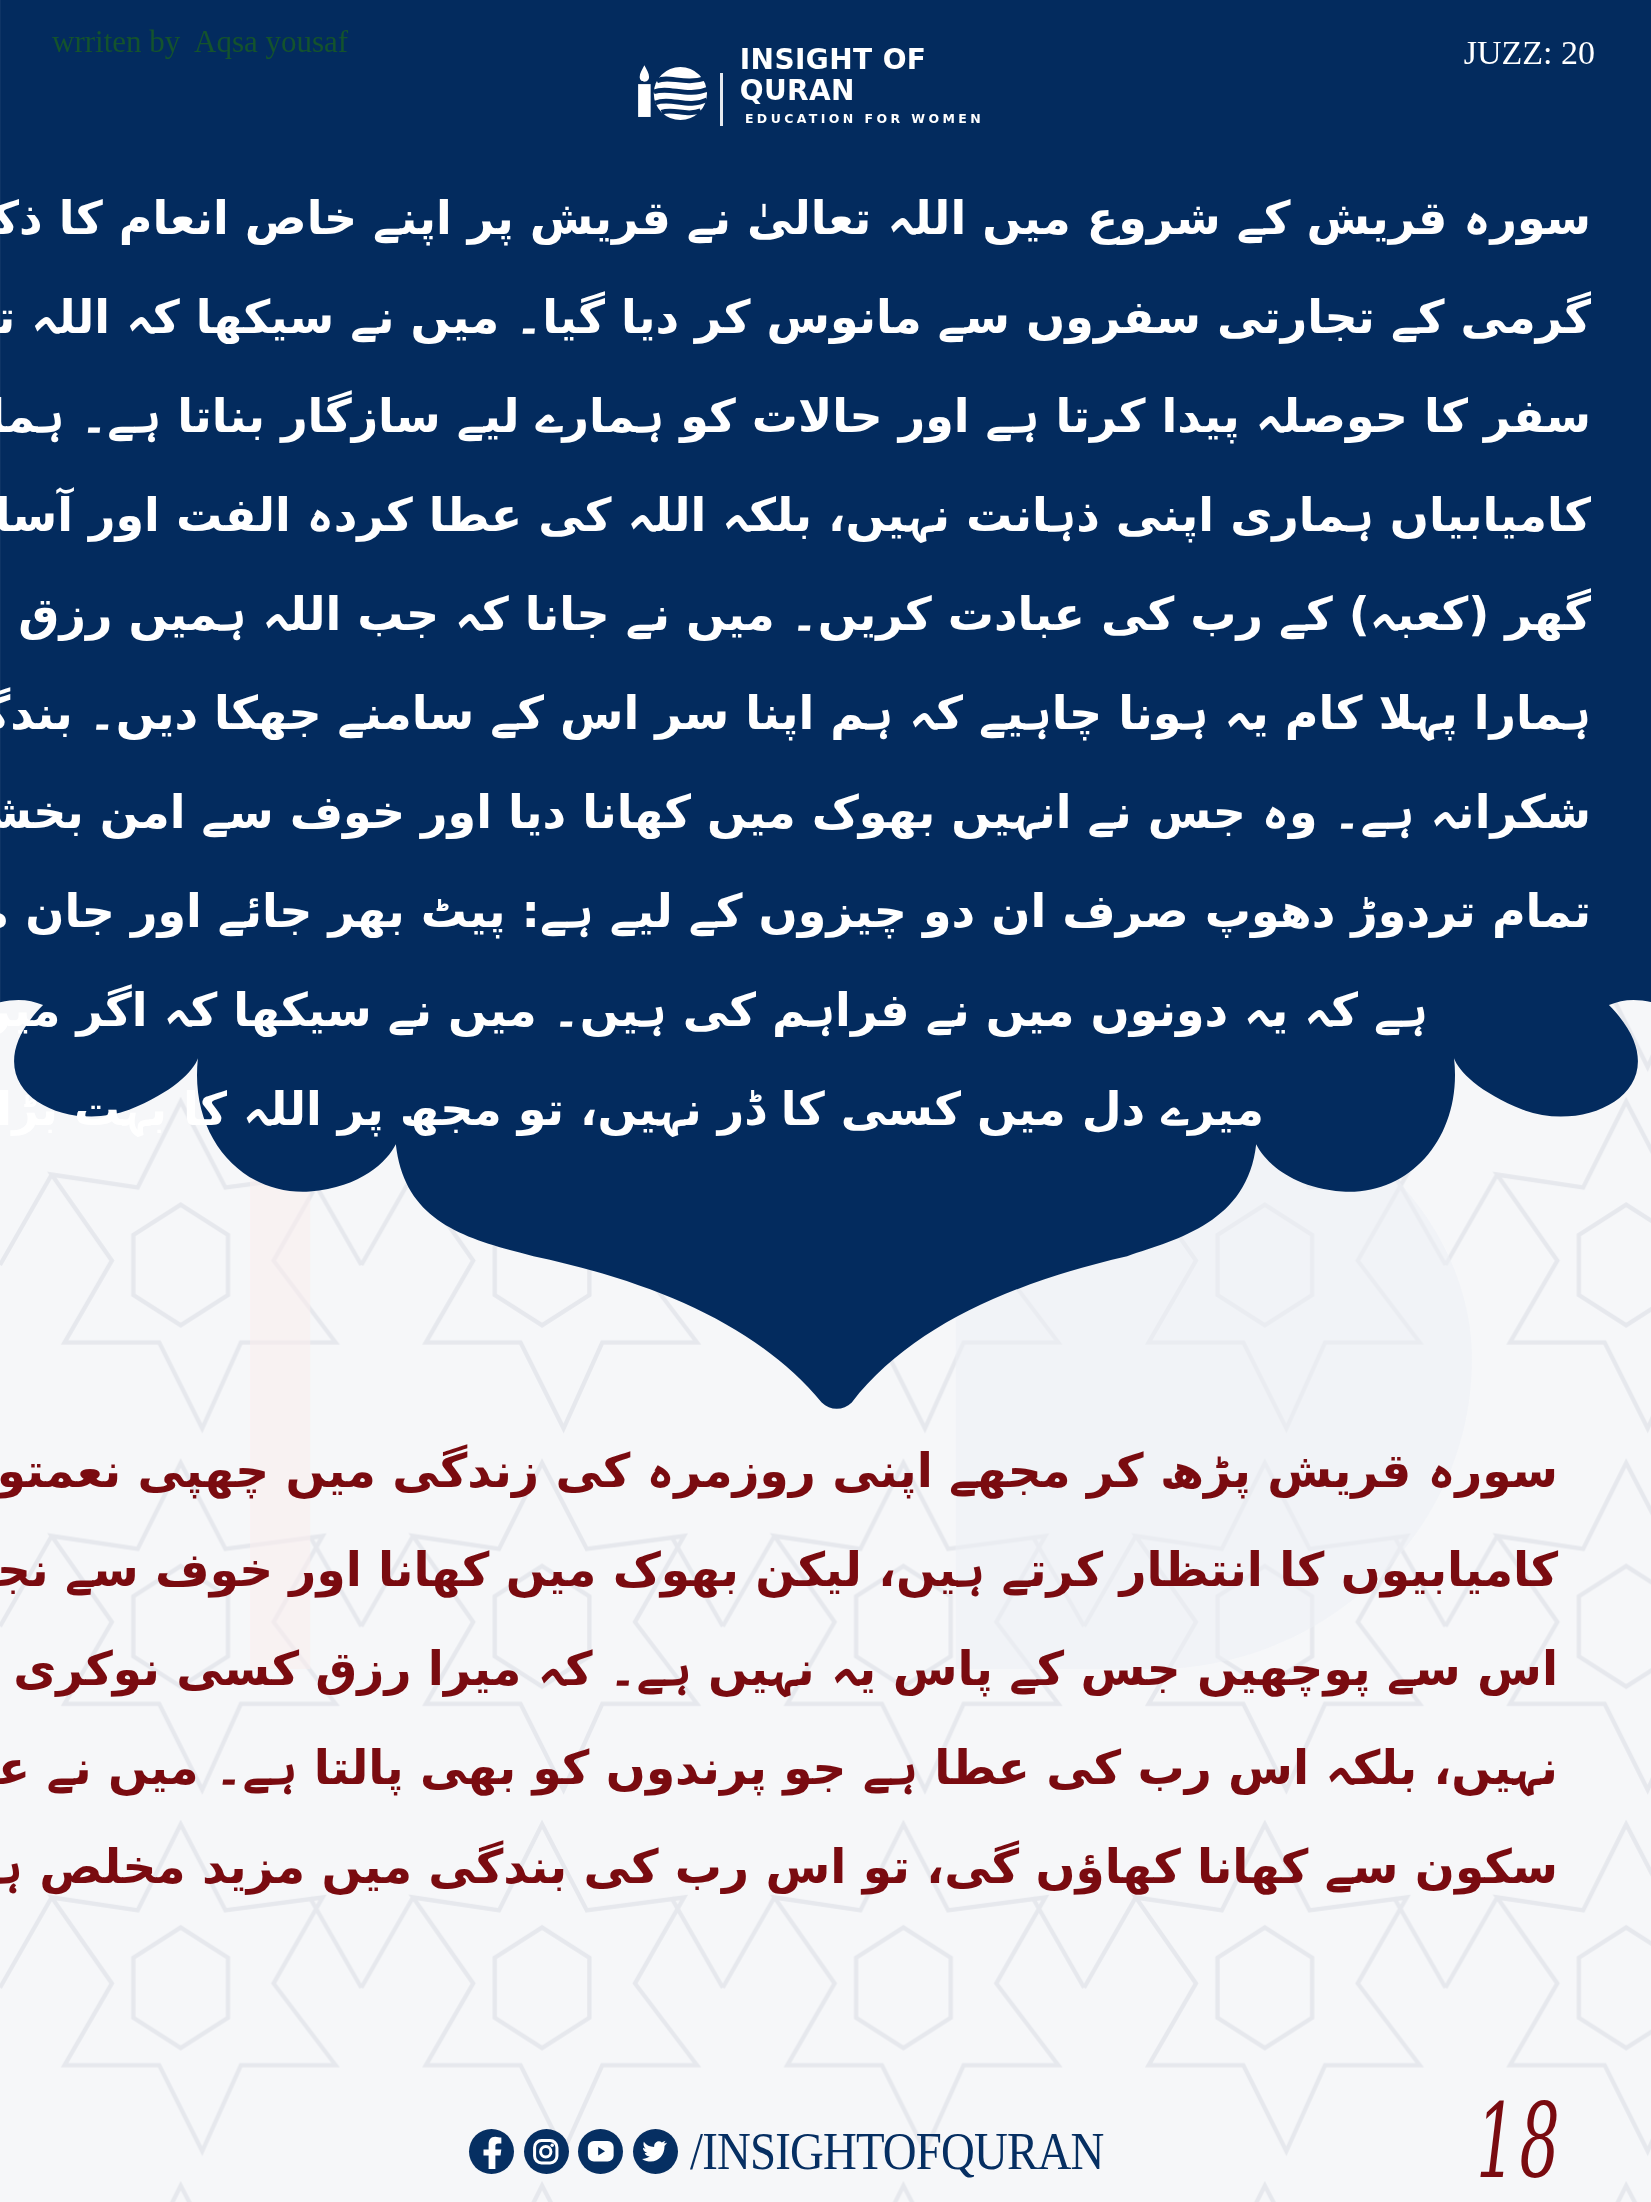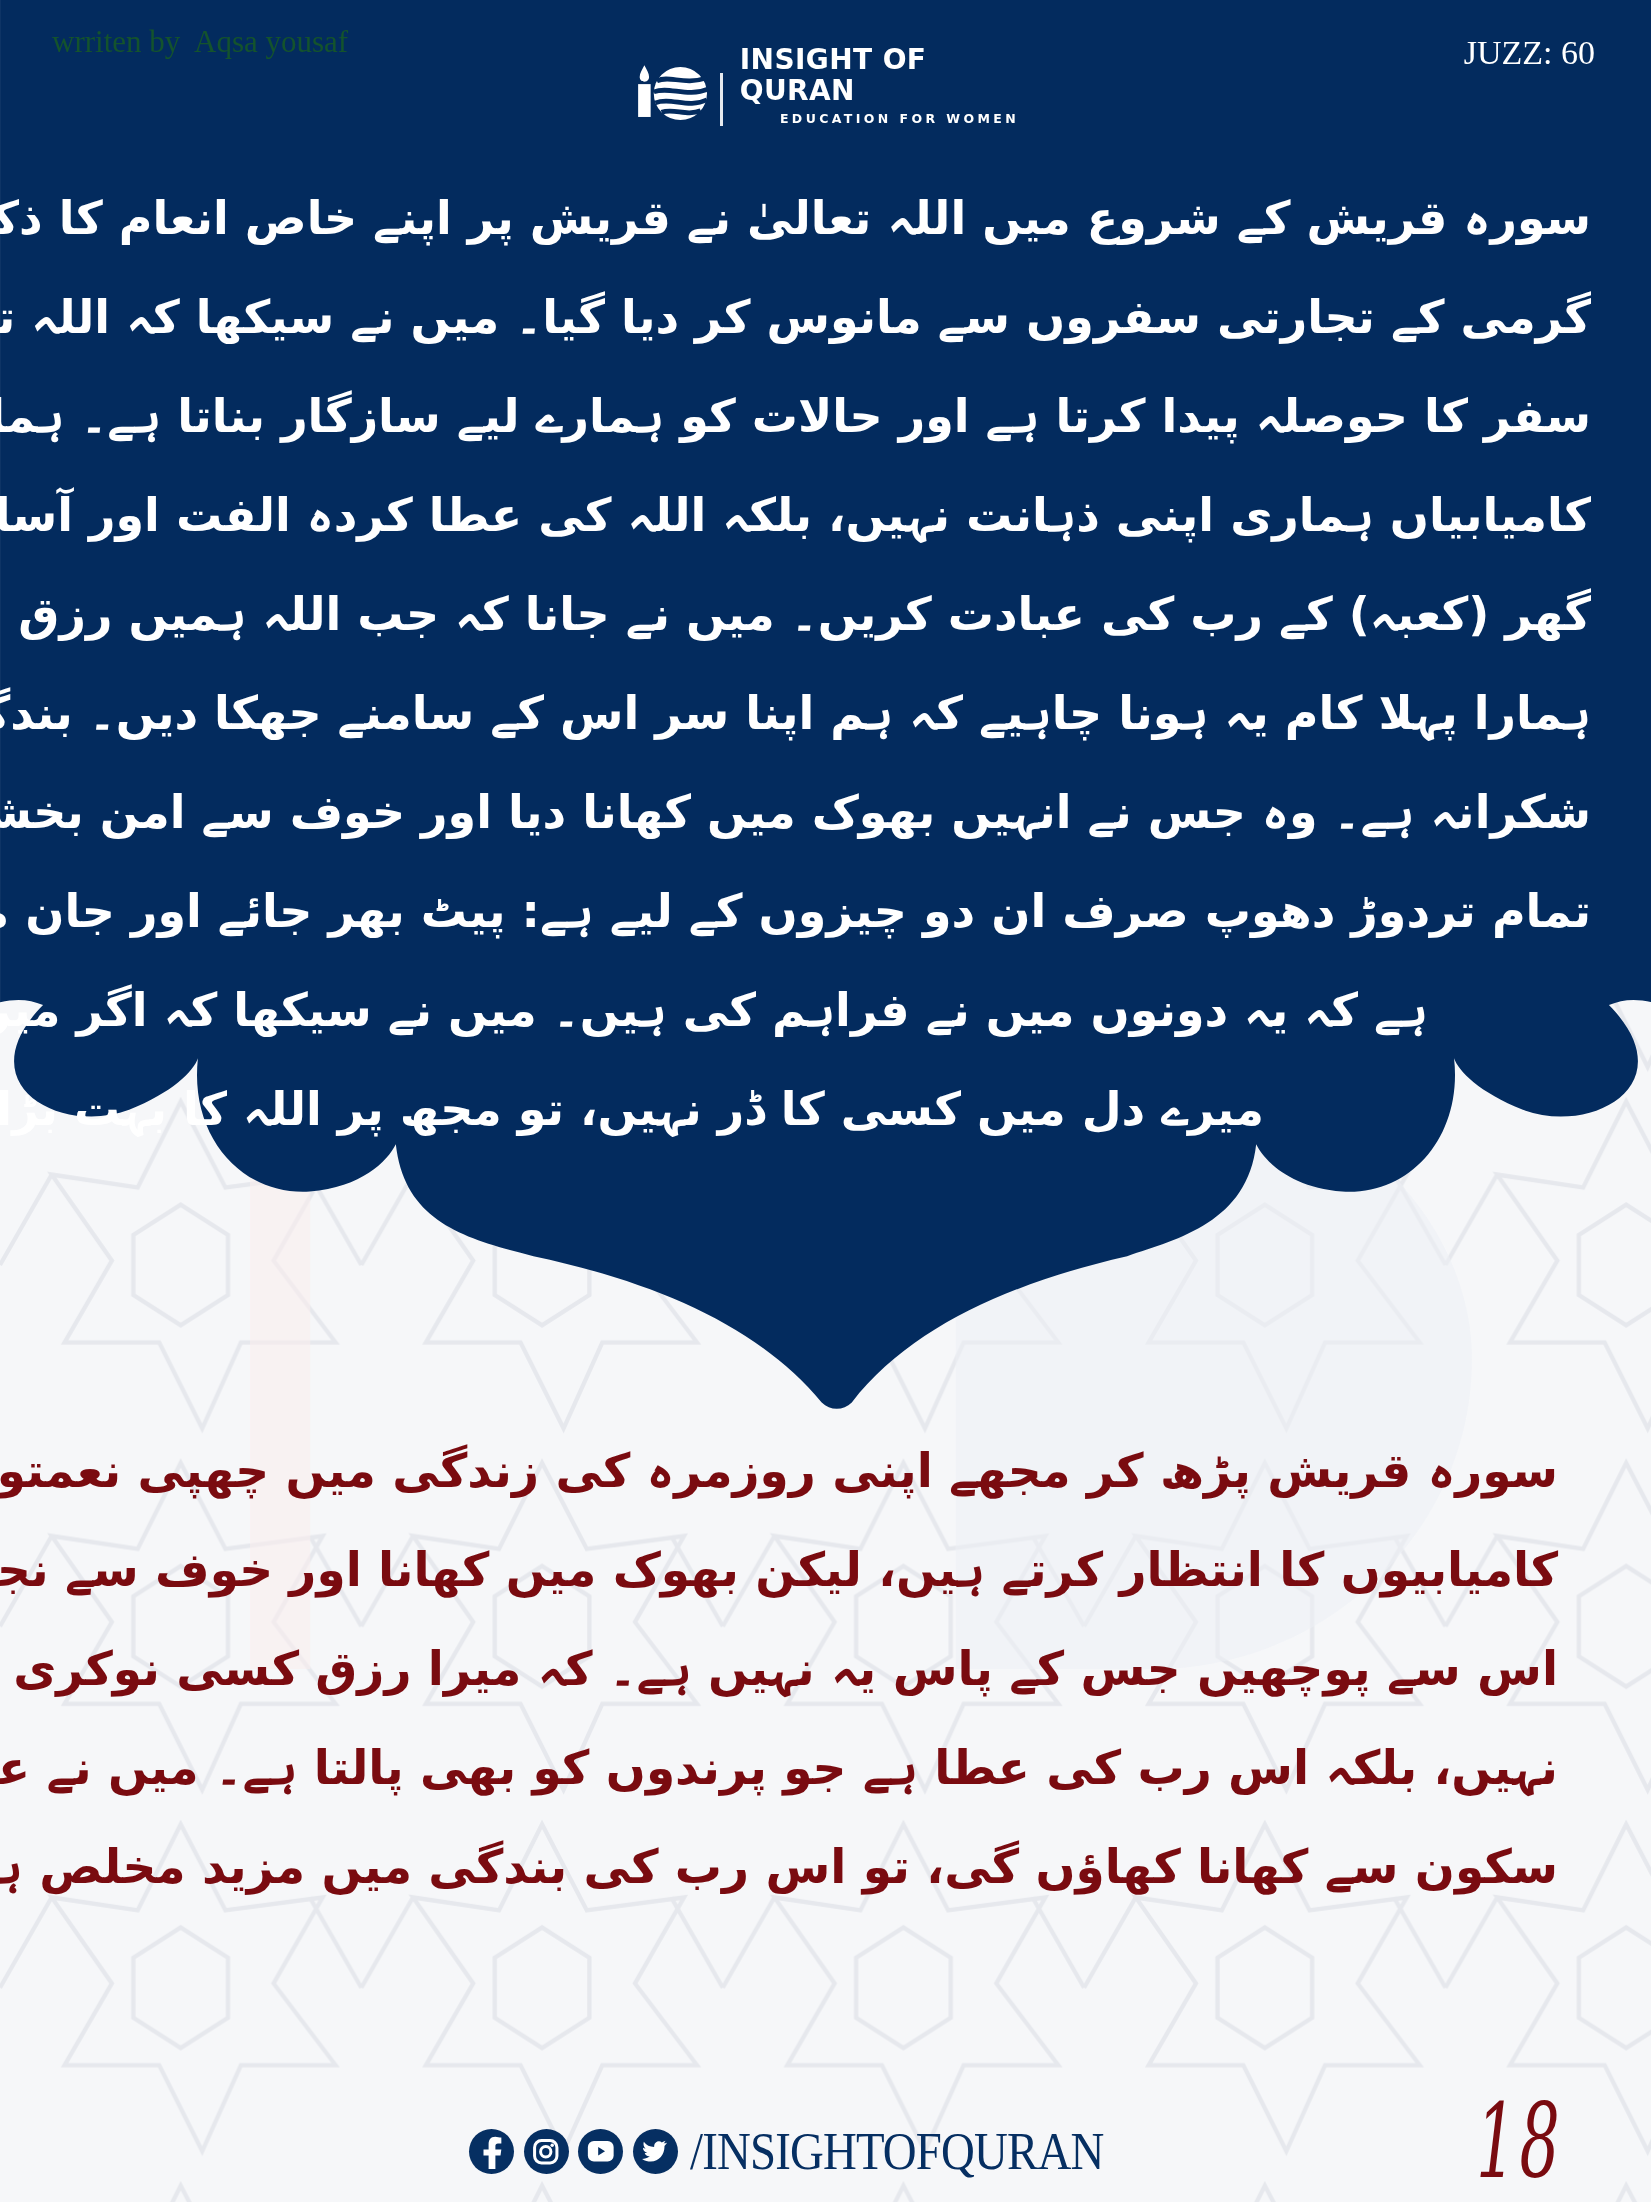--- a/index.html
+++ b/index.html
@@ -34,21 +34,21 @@
     z-index:3;
   }
   .logo {
     position:absolute; left:635px; top:57px; width:387px; height:69px;
     z-index:3; display:flex; align-items:flex-end;
   }
   .logo-mark { width:83px; height:65px; }
   .logo-divider { width:2.6px; height:53px; background:#ffffff; opacity:0.9; margin:0 17px 0 10.3px; }
   .logo-text { display:flex; flex-direction:column; color:#ffffff; }
   .logo-title { font-family:"DejaVu Sans", sans-serif; font-weight:bold; font-size:28px; letter-spacing:0.4px; line-height:31px; }
-  .logo-sub { font-family:"DejaVu Sans", sans-serif; font-weight:bold; font-size:12.5px; letter-spacing:3.4px; margin-top:5.2px; padding-left:5.2px;margin-left:35px; }
+  .logo-sub { font-family:"DejaVu Sans", sans-serif; font-weight:bold; font-size:12.5px; letter-spacing:3.4px; margin-top:5.2px; padding-left:5.2px; }
 
   .urdu-block {
     position:absolute; z-index:3;
     direction:rtl; text-align:center;
     font-family:"DejaVu Sans", sans-serif;
   }
   .urdu-block .line {
     display:block; white-space:nowrap;
     text-align:justify; text-align-last:justify;
   }
@@ -127,21 +127,21 @@
     C880 1540 760 1490 620 1460
     C540 1440 470 1420 460 1330
     C450 1350 420 1380 360 1385
     C280 1390 220 1320 230 1230
     C225 1245 200 1270 150 1290
     C70 1320 -40 1260 50 1168
     C35 1162 20 1160 0 1165 Z"></path>
 </svg>
 
 <div class="header-left">wrriten by  Aqsa yousaf</div>
-<div class="header-right">JUZZ: 60</div>
+<div class="header-right">JUZZ: 20</div>
 
 <div class="logo">
   <svg class="logo-mark" viewBox="0 0 96 76">
     <path d="M12 2 C9 8 6 12 6 17 C6 21 9 23 12 23 C15 23 18 21 18 17 C18 12 15 8 12 2 Z" fill="#ffffff"></path>
     <rect x="4" y="26" width="16" height="42" fill="#ffffff"></rect>
     <circle cx="58" cy="38" r="34" fill="#ffffff"></circle>
     <path d="M28 22 C44 14 62 28 92 18" stroke="#032b5e" stroke-width="6" fill="none"></path>
     <path d="M24 36 C44 28 66 44 94 32" stroke="#032b5e" stroke-width="6" fill="none"></path>
     <path d="M26 50 C46 42 68 58 92 46" stroke="#032b5e" stroke-width="6" fill="none"></path>
     <path d="M34 62 C50 56 66 68 84 60" stroke="#032b5e" stroke-width="6" fill="none"></path>

